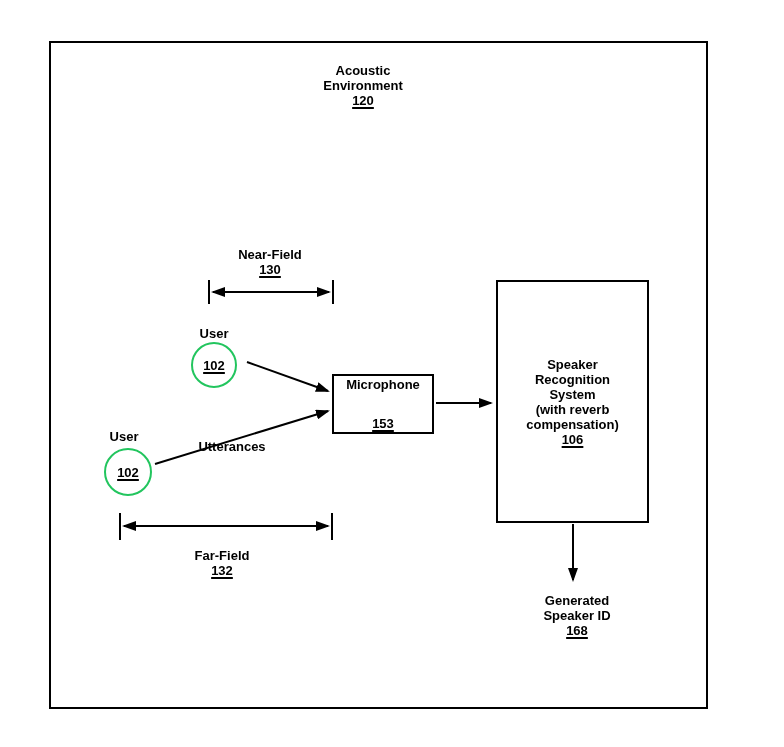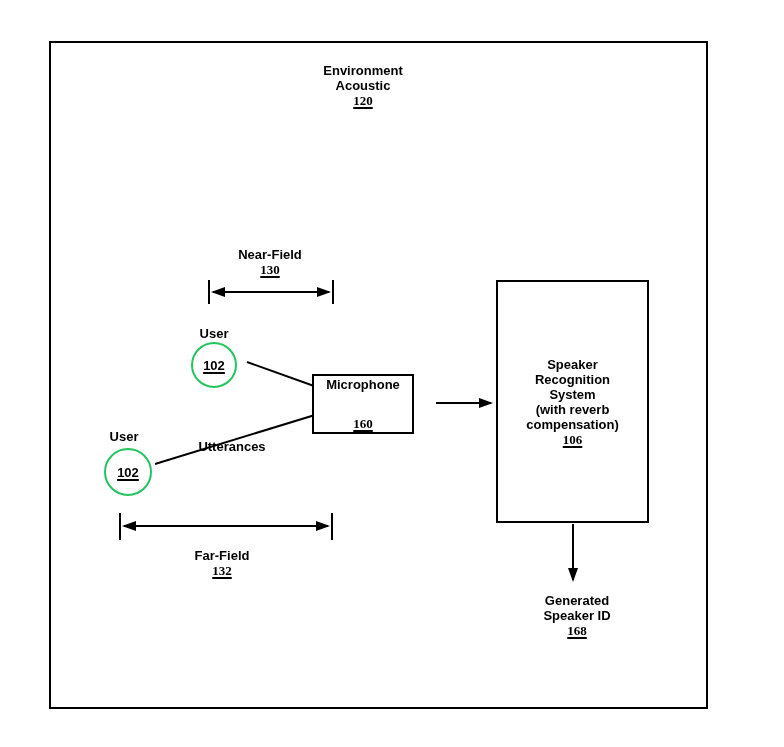--- a/index.html
+++ b/index.html
@@ -29,21 +29,20 @@
     line-height: 15px;
     color: #000;
     white-space: nowrap;
   }
   .ln { display: block; }
   .ref {
     display: block;
     text-decoration: underline;
     text-decoration-thickness: 2px;
     text-underline-offset: 2px;
-    font-family: Liberation Serif, serif;
   }
   .refinline {
     text-decoration: underline;
     text-decoration-thickness: 2px;
     text-underline-offset: 2px;
   }
   .box {
     position: absolute;
     border: 2px solid #000;
     background: #fff;
@@ -98,22 +97,22 @@
       <line x1="332" y1="513" x2="332" y2="540"></line>
 
       <line x1="247" y1="362" x2="328" y2="391" marker-end="url(#ah)"></line>
       <line x1="155" y1="464" x2="328" y2="411" marker-end="url(#ah)"></line>
       <line x1="436" y1="403" x2="491" y2="403" marker-end="url(#ah)"></line>
       <line x1="573" y1="524" x2="573" y2="580" marker-end="url(#ah)"></line>
     </g>
   </svg>
 
   <div class="label" style="left:283px; top:63px; width:160px;">
+    <span class="ln">Acoustic</span>
     <span class="ln">Environment</span>
-    <span class="ln">Acoustic</span>
     <span class="ref">120</span>
   </div>
 
   <div class="label" style="left:200px; top:247px; width:140px;">
     <span class="ln">Near-Field</span>
     <span class="ref">130</span>
   </div>
 
   <div class="label" style="left:174px; top:326px; width:80px;">
     <span class="ln">User</span>
@@ -126,23 +125,23 @@
     <span class="ln">Utterances</span>
   </div>
 
   <div class="label" style="left:84px; top:429px; width:80px;">
     <span class="ln">User</span>
   </div>
   <div class="circle" style="left:104px; top:448px; width:44px; height:44px;">
     <span class="refinline">102</span>
   </div>
 
-  <div class="box" style="left:312px; top:374px; width:98px; height:56px;gap:24px;">
+  <div class="box" style="left:332px; top:374px; width:98px; height:56px;gap:24px;">
     <span class="ln">Microphone</span>
-    <span class="ref">160</span>
+    <span class="ref">153</span>
   </div>
 
 
   <div class="box" style="left:496px; top:280px; width:149px; height:239px;">
     <span class="ln">Speaker</span>
     <span class="ln">Recognition</span>
     <span class="ln">System</span>
     <span class="ln">(with reverb</span>
     <span class="ln">compensation)</span>
     <span class="ref">106</span>

